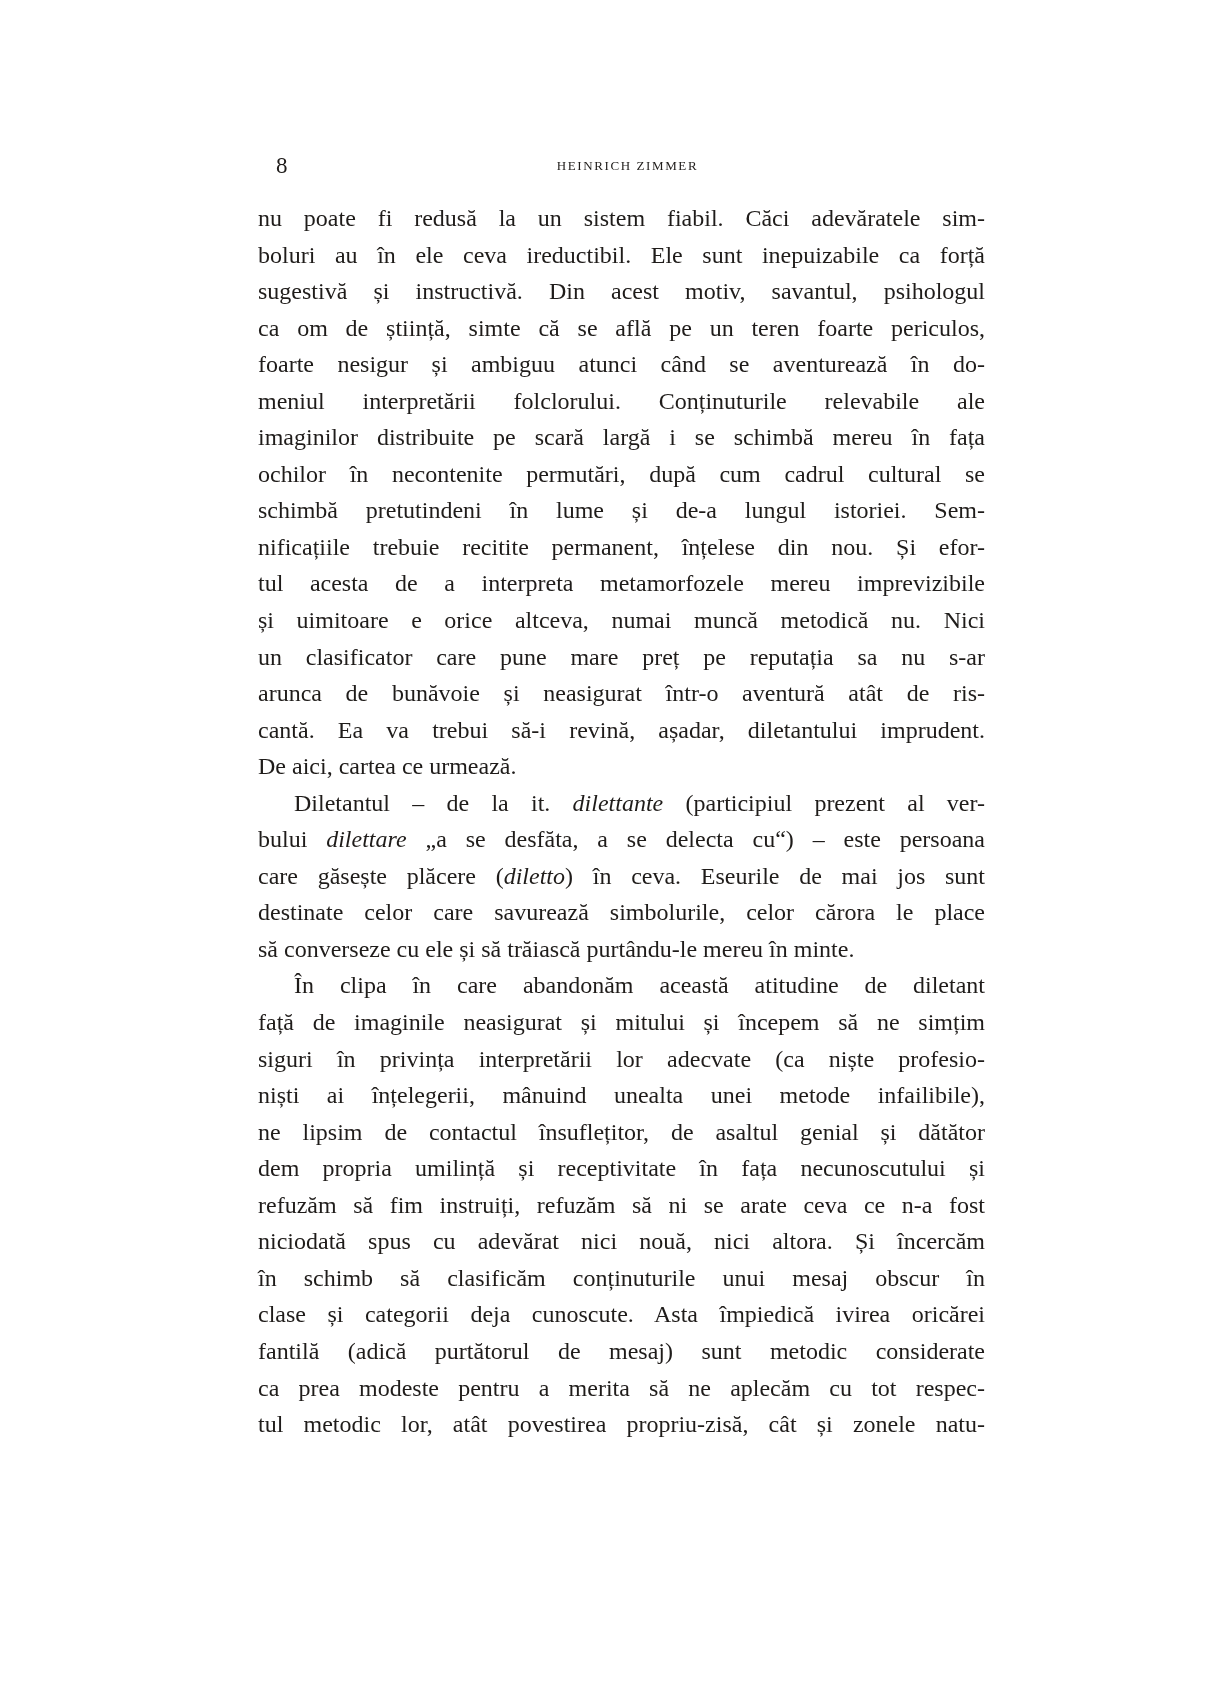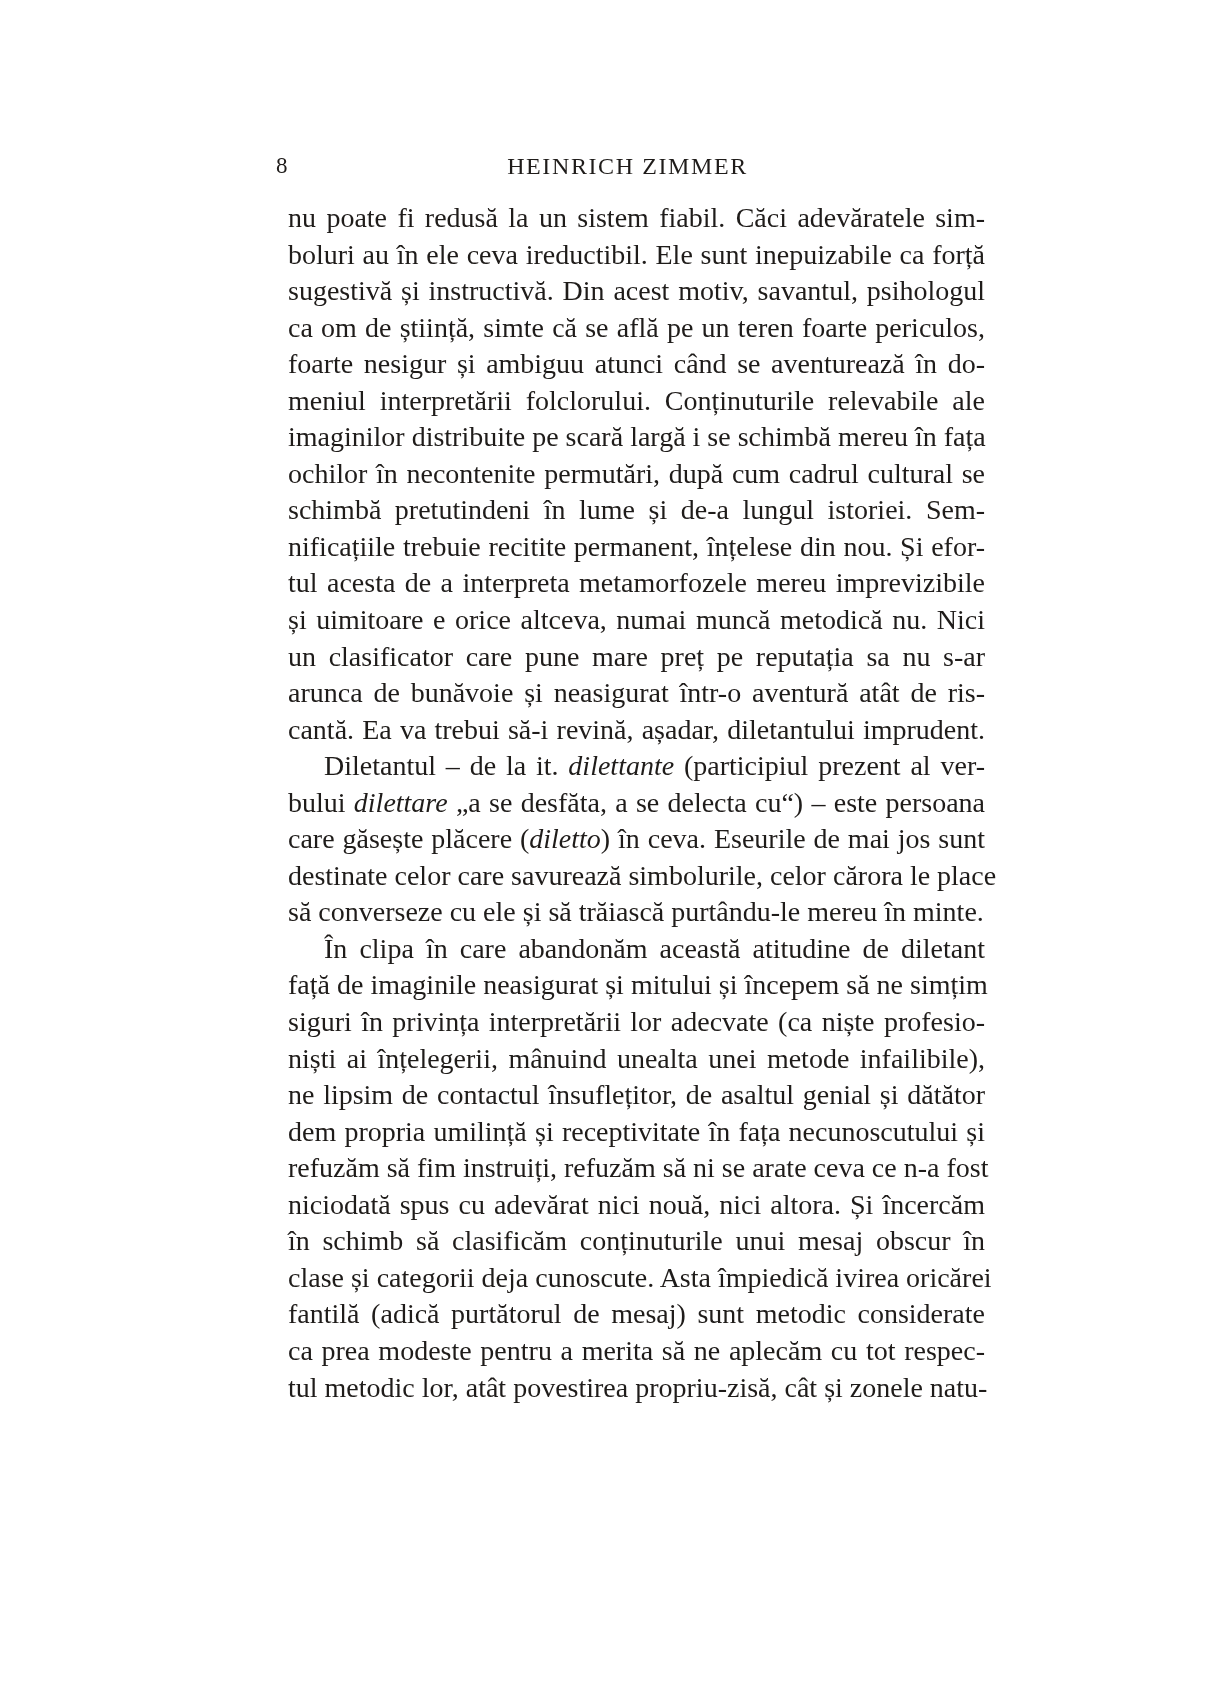--- a/index.html
+++ b/index.html
@@ -33,40 +33,39 @@
       left: 18px;
       top: 0;
       font-size: 23px;
       line-height: 30px;
     }
     .header-author {
       position: absolute;
       left: 0;
       right: 0;
       text-align: center;
-      font-size: 24px;
+      font-size: 13px;
       letter-spacing: 1.6px;
       line-height: 30px;
       padding-left: 12px;
     }
     .body-text {
       position: absolute;
       top: 200px;
       left: 0;
       width: 727px;
     }
     .line {
       display: block;
       height: 36.55px;
       line-height: 36.55px;
-      font-size: 28px;
+      font-size: 24px;
       white-space: nowrap;
       text-align: justify;
       text-align-last: justify;
-      margin-left: 30px;
     }
     .line.last {
       text-align-last: left;
     }
     .line.indent {
       padding-left: 36px;
     }
     .line em {
     }
   </style>
@@ -87,20 +86,21 @@
       <div class="line"><span>meniul interpretării folclorului. Conținuturile relevabile ale</span></div>
       <div class="line"><span>imaginilor distribuite pe scară largă i se schimbă mereu în fața</span></div>
       <div class="line"><span>ochilor în necontenite permutări, după cum cadrul cultural se</span></div>
       <div class="line"><span>schimbă pretutindeni în lume și de-a lungul istoriei. Sem-</span></div>
       <div class="line"><span>nificațiile trebuie recitite permanent, înțelese din nou. Și efor-</span></div>
       <div class="line"><span>tul acesta de a interpreta metamorfozele mereu imprevizibile</span></div>
       <div class="line"><span>și uimitoare e orice altceva, numai muncă metodică nu. Nici</span></div>
       <div class="line"><span>un clasificator care pune mare preț pe reputația sa nu s-ar</span></div>
       <div class="line"><span>arunca de bunăvoie și neasigurat într-o aventură atât de ris-</span></div>
       <div class="line"><span>cantă. Ea va trebui să-i revină, așadar, diletantului imprudent.</span></div>
+      <div class="line last"><span>De aici, cartea ce urmează.</span></div>
       <div class="line indent"><span>Diletantul – de la it. </span><em>dilettante</em><span> (participiul prezent al ver-</span></div>
       <div class="line"><span>bului </span><em>dilettare</em><span> „a se desfăta, a se delecta cu“) – este persoana</span></div>
       <div class="line"><span>care găsește plăcere (</span><em>diletto</em><span>) în ceva. Eseurile de mai jos sunt</span></div>
       <div class="line"><span>destinate celor care savurează simbolurile, celor cărora le place</span></div>
       <div class="line last"><span>să converseze cu ele și să trăiască purtându-le mereu în minte.</span></div>
       <div class="line indent"><span>În clipa în care abandonăm această atitudine de diletant</span></div>
       <div class="line"><span>față de imaginile neasigurat și mitului și începem să ne simțim</span></div>
       <div class="line"><span>siguri în privința interpretării lor adecvate (ca niște profesio-</span></div>
       <div class="line"><span>niști ai înțelegerii, mânuind unealta unei metode infailibile),</span></div>
       <div class="line"><span>ne lipsim de contactul însuflețitor, de asaltul genial și dătător</span></div>

